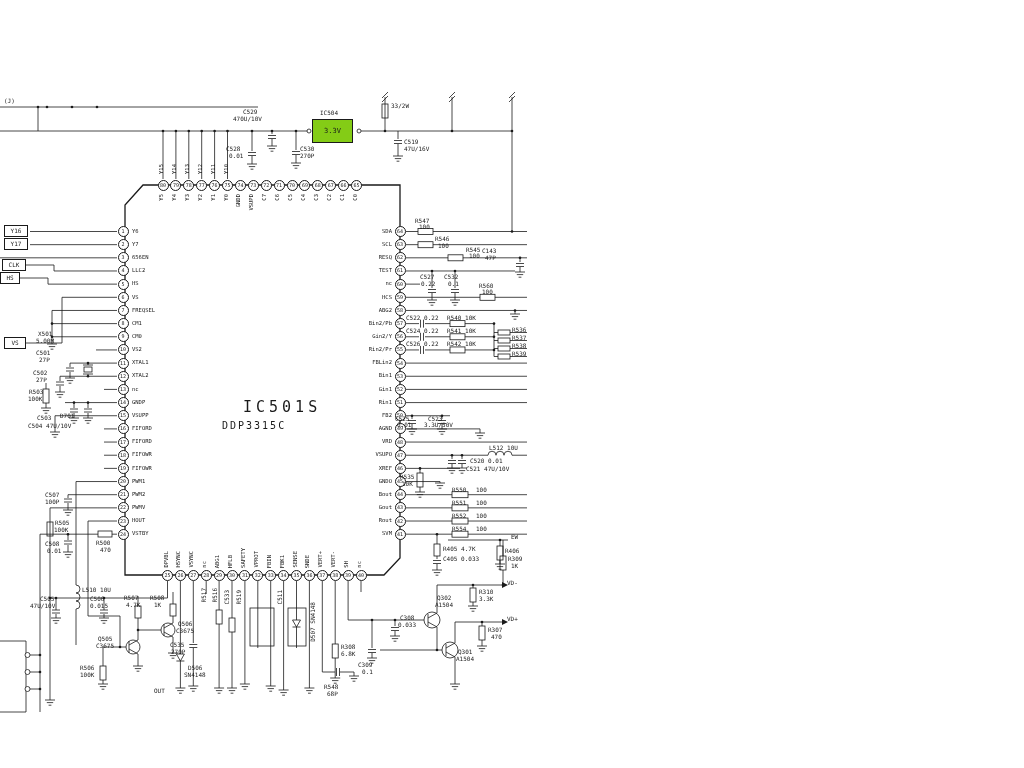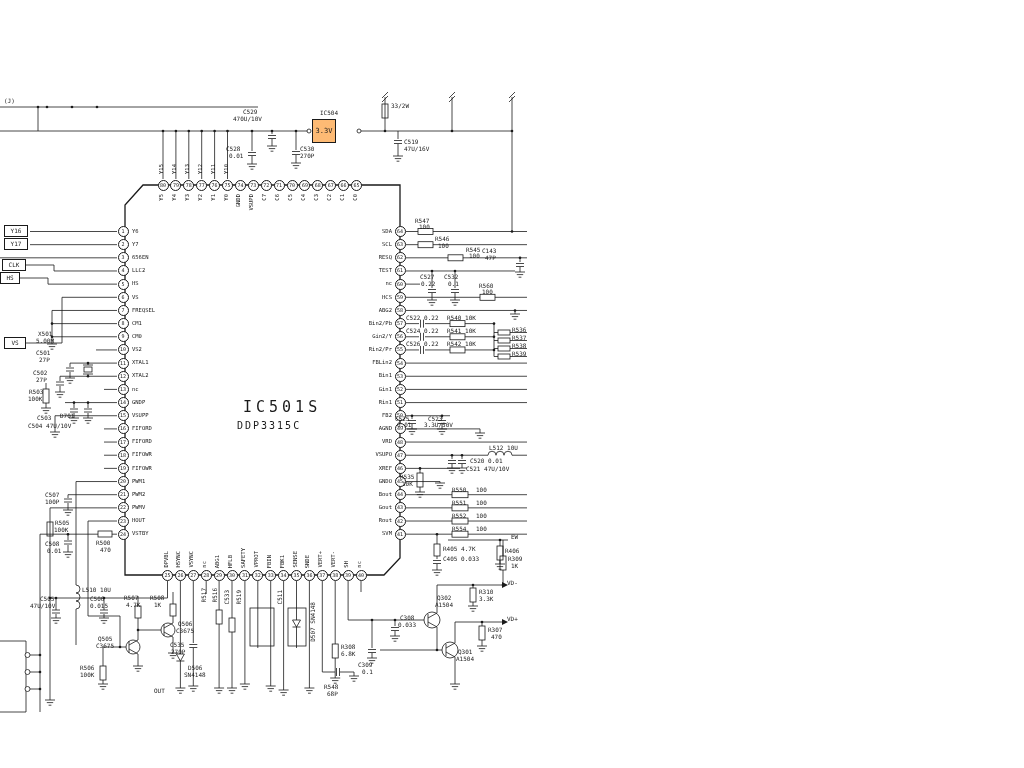--- a/index.html
+++ b/index.html
@@ -12,23 +12,23 @@
   #wires .fil{fill:#1a1a1a;stroke:none}
   #wires circle{stroke:#1a1a1a;stroke-width:0.8;fill:#fff}
   .ann{position:absolute;font-size:6px;line-height:1;white-space:nowrap}
   .ann.v,.plabel.v{writing-mode:vertical-rl;transform:rotate(180deg)}
   .pin{position:absolute;width:11px;height:11px;border:1px solid #1a1a1a;border-radius:50%;
        background:#fff;font-size:5px;line-height:1;display:flex;align-items:center;justify-content:center;box-sizing:border-box}
   .plabel{position:absolute;font-size:5.5px;line-height:1;white-space:nowrap}
   .flag{position:absolute;border:1px solid #1a1a1a;background:#fff;font-size:6px;line-height:1;
         display:flex;align-items:center;justify-content:center;box-sizing:border-box}
   #ic-name{position:absolute;left:243px;top:398px;font-size:15px;letter-spacing:4px}
-  #ic-part{position:absolute;left:237px;top:420px;font-size:10px;letter-spacing:2px}
-  #ic504-box{position:absolute;left:312px;top:119px;width:24px;height:24px;border:1px solid #1a1a1a;
-             background:#fdba74;display:flex;align-items:center;justify-content:center;font-size:7px;box-sizing:border-box}
+  #ic-part{position:absolute;left:222px;top:420px;font-size:10px;letter-spacing:2px}
+  #ic504-box{position:absolute;left:312px;top:119px;width:41px;height:24px;border:1px solid #1a1a1a;
+             background:#84cc16;display:flex;align-items:center;justify-content:center;font-size:7px;box-sizing:border-box}
   #ic504-ref{position:absolute;left:320px;top:110px;font-size:6px;line-height:1}
 </style>
 </head>
 <body>
 
 <div id="stage">
   <svg id="wires" width="1024" height="768">
       <path d="M125,575 L125,205 L143,185 L400,185 L400,558 L384,575 Z" class="thk"></path>
       <line x1="0" y1="107" x2="258" y2="107"></line>
       <line x1="0" y1="131" x2="309" y2="131"></line>

